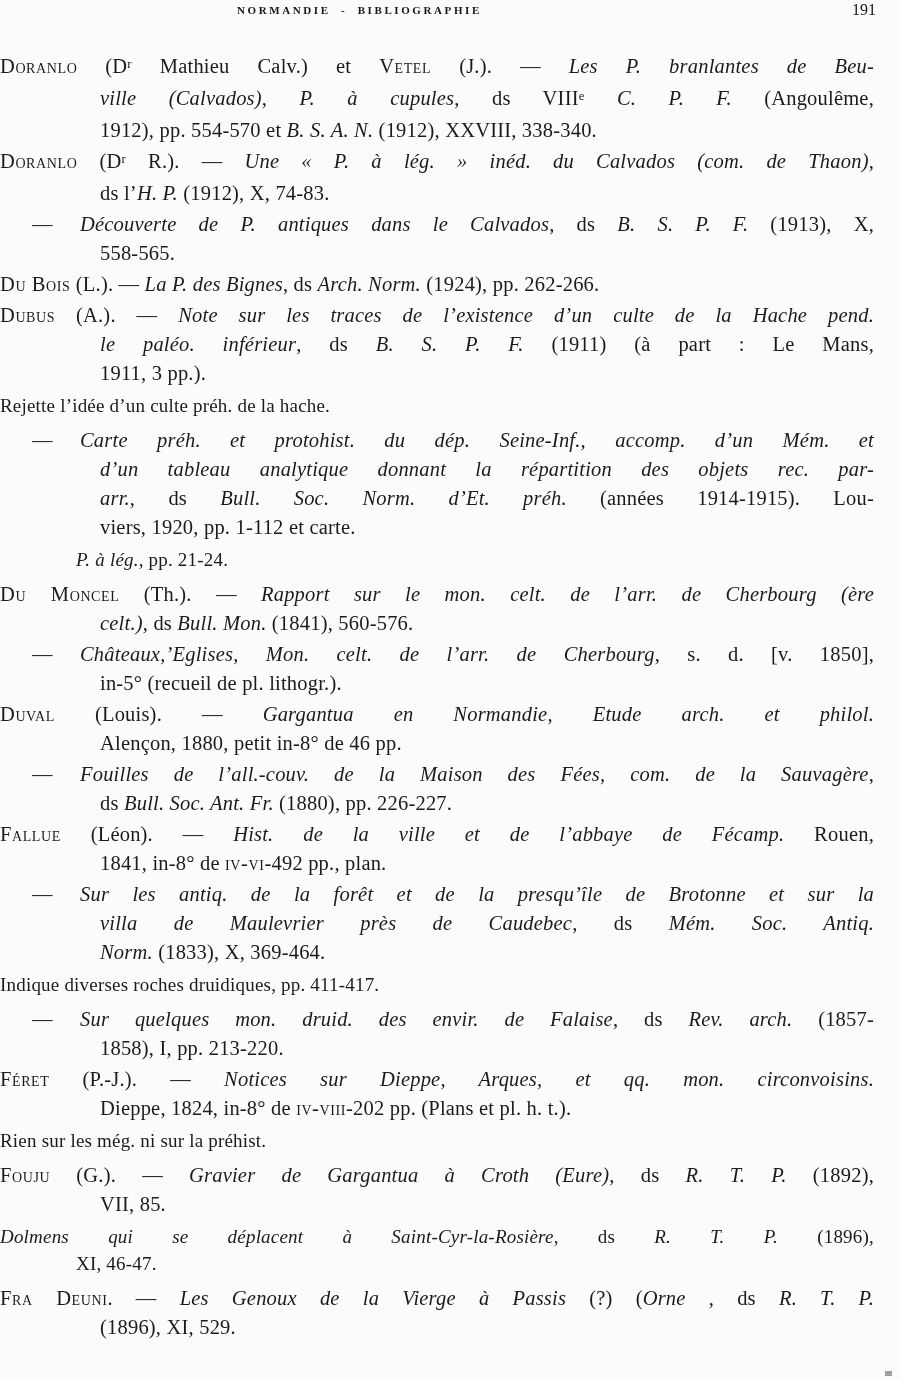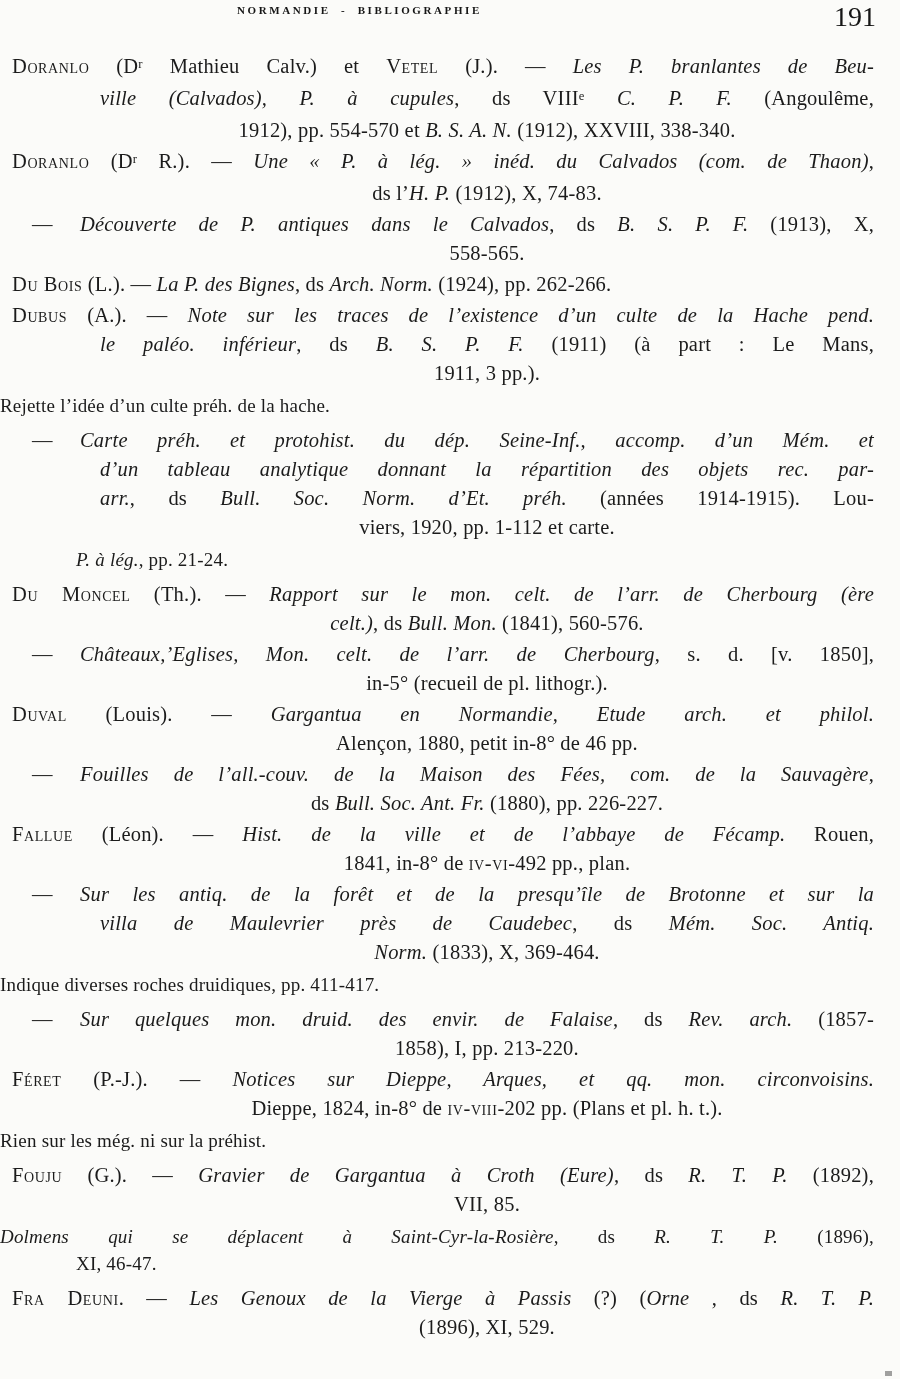--- a/index.html
+++ b/index.html
@@ -32,36 +32,36 @@
     font-size: 11px;
     font-weight: bold;
     letter-spacing: 2.6px;
     word-spacing: 5px;
     color: #161616;
   }
   .page-number {
     position: absolute;
     right: 24px;
     top: 1px;
-    font-size: 28px;
+    font-size: 16px;
     color: #161616;
   }
   .content {
     margin-top: 21px;
   }
   .line {
     font-size: 20.5px;
     line-height: 29px;
     margin-right: 26px;
     letter-spacing: 0.2px;
     white-space: normal;
   }
   
-  .l-head  { padding-left: 12px;  }
-  .l-cont  { padding-left: 100px; text-align: center; }
+  .l-head  { padding-left: 0;  }
+  .l-cont  { padding-left: 100px; }
   .l-dash  { padding-left: 32px;  }
   .l-note  { }
   .l-notec { padding-left: 76px; }
   .note .line {
     font-size: 19px;
     line-height: 27px;
   }
   .entry { margin-bottom: 2px; }
   .note  { margin-top: 4px; margin-bottom: 7px; }
   

